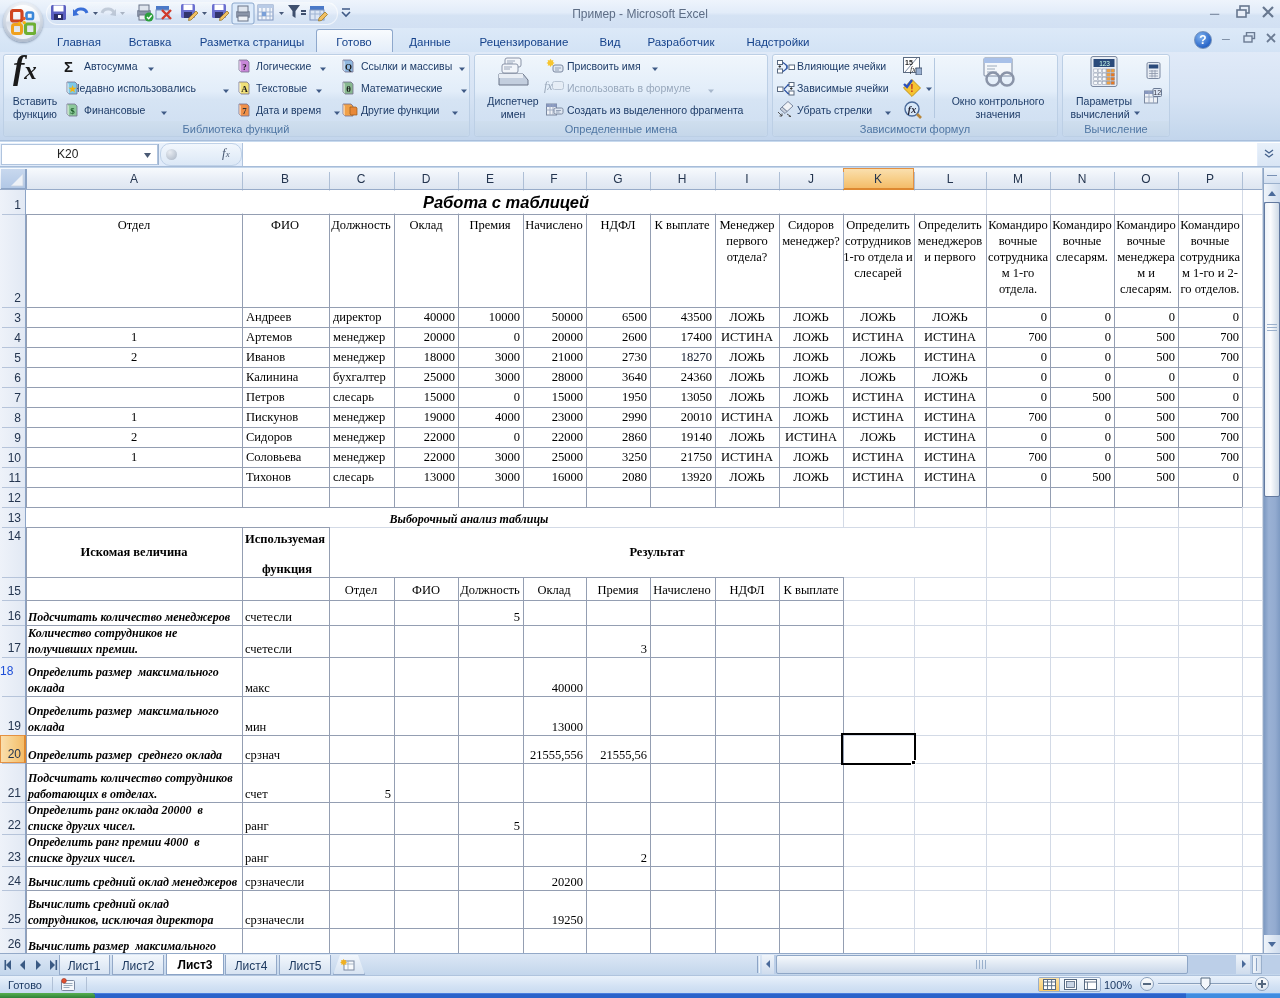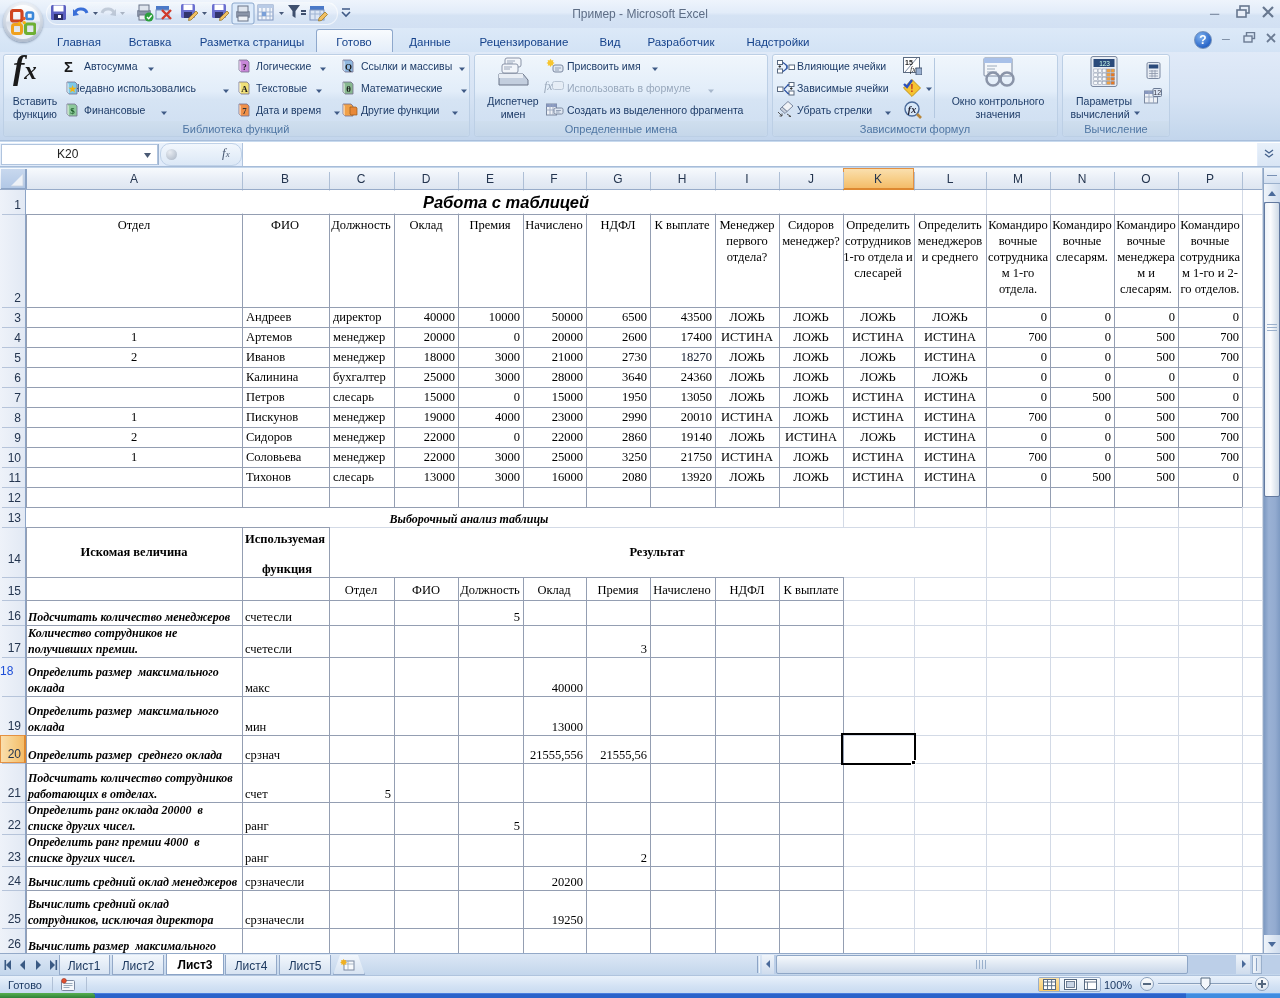--- a/index.html
+++ b/index.html
@@ -433,21 +433,21 @@
 <div style="position:absolute;left:0;top:431px;width:21px;text-align:right;font:normal normal 12px 'Liberation Sans',sans-serif;color:#24354f;">9</div>
 <div style="position:absolute;left:2px;top:467px;width:23px;height:1px;background:#b6c4da;"></div>
 <div style="position:absolute;left:0;top:451px;width:21px;text-align:right;font:normal normal 12px 'Liberation Sans',sans-serif;color:#24354f;">10</div>
 <div style="position:absolute;left:2px;top:487px;width:23px;height:1px;background:#b6c4da;"></div>
 <div style="position:absolute;left:0;top:471px;width:21px;text-align:right;font:normal normal 12px 'Liberation Sans',sans-serif;color:#24354f;">11</div>
 <div style="position:absolute;left:2px;top:507px;width:23px;height:1px;background:#b6c4da;"></div>
 <div style="position:absolute;left:0;top:491px;width:21px;text-align:right;font:normal normal 12px 'Liberation Sans',sans-serif;color:#24354f;">12</div>
 <div style="position:absolute;left:2px;top:527px;width:23px;height:1px;background:#b6c4da;"></div>
 <div style="position:absolute;left:0;top:511px;width:21px;text-align:right;font:normal normal 12px 'Liberation Sans',sans-serif;color:#24354f;">13</div>
 <div style="position:absolute;left:2px;top:577px;width:23px;height:1px;background:#b6c4da;"></div>
-<div style="position:absolute;left:0;top:552px;width:21px;text-align:right;font:normal normal 12px 'Liberation Sans',sans-serif;color:#24354f;">14</div>
+<div style="position:absolute;left:0;top:529px;width:21px;text-align:right;font:normal normal 12px 'Liberation Sans',sans-serif;color:#24354f;">14</div>
 <div style="position:absolute;left:2px;top:600px;width:23px;height:1px;background:#b6c4da;"></div>
 <div style="position:absolute;left:0;top:584px;width:21px;text-align:right;font:normal normal 12px 'Liberation Sans',sans-serif;color:#24354f;">15</div>
 <div style="position:absolute;left:2px;top:625px;width:23px;height:1px;background:#b6c4da;"></div>
 <div style="position:absolute;left:0;top:609px;width:21px;text-align:right;font:normal normal 12px 'Liberation Sans',sans-serif;color:#24354f;">16</div>
 <div style="position:absolute;left:2px;top:657px;width:23px;height:1px;background:#b6c4da;"></div>
 <div style="position:absolute;left:0;top:641px;width:21px;text-align:right;font:normal normal 12px 'Liberation Sans',sans-serif;color:#24354f;">17</div>
 <div style="position:absolute;left:2px;top:696px;width:23px;height:1px;background:#b6c4da;"></div>
 <div style="position:absolute;left:0;top:664px;width:21px;font:normal normal 12px 'Liberation Sans',sans-serif;color:#1d4ed8;">18</div>
 <div style="position:absolute;left:2px;top:735px;width:23px;height:1px;background:#b6c4da;"></div>
 <div style="position:absolute;left:0;top:719px;width:21px;text-align:right;font:normal normal 12px 'Liberation Sans',sans-serif;color:#24354f;">19</div>
@@ -578,21 +578,21 @@
 <div style="position:absolute;left:747px;top:234px;transform:translateX(-50%);font:normal normal 12.5px 'Liberation Serif',serif;color:#000;white-space:nowrap;line-height:15.5px;">первого</div>
 <div style="position:absolute;left:747px;top:250px;transform:translateX(-50%);font:normal normal 12.5px 'Liberation Serif',serif;color:#000;white-space:nowrap;line-height:15.5px;">отдела?</div>
 <div style="position:absolute;left:811px;top:218px;transform:translateX(-50%);font:normal normal 12.5px 'Liberation Serif',serif;color:#000;white-space:nowrap;line-height:15.5px;">Сидоров</div>
 <div style="position:absolute;left:811px;top:234px;transform:translateX(-50%);font:normal normal 12.5px 'Liberation Serif',serif;color:#000;white-space:nowrap;line-height:15.5px;">менеджер?</div>
 <div style="position:absolute;left:878px;top:218px;transform:translateX(-50%);font:normal normal 12.5px 'Liberation Serif',serif;color:#000;white-space:nowrap;line-height:15.5px;">Определить</div>
 <div style="position:absolute;left:878px;top:234px;transform:translateX(-50%);font:normal normal 12.5px 'Liberation Serif',serif;color:#000;white-space:nowrap;line-height:15.5px;">сотрудников</div>
 <div style="position:absolute;left:878px;top:250px;transform:translateX(-50%);font:normal normal 12.5px 'Liberation Serif',serif;color:#000;white-space:nowrap;line-height:15.5px;">1-го отдела и</div>
 <div style="position:absolute;left:878px;top:266px;transform:translateX(-50%);font:normal normal 12.5px 'Liberation Serif',serif;color:#000;white-space:nowrap;line-height:15.5px;">слесарей</div>
 <div style="position:absolute;left:950px;top:218px;transform:translateX(-50%);font:normal normal 12.5px 'Liberation Serif',serif;color:#000;white-space:nowrap;line-height:15.5px;">Определить</div>
 <div style="position:absolute;left:950px;top:234px;transform:translateX(-50%);font:normal normal 12.5px 'Liberation Serif',serif;color:#000;white-space:nowrap;line-height:15.5px;">менеджеров</div>
-<div style="position:absolute;left:950px;top:250px;transform:translateX(-50%);font:normal normal 12.5px 'Liberation Serif',serif;color:#000;white-space:nowrap;line-height:15.5px;">и среднего</div>
+<div style="position:absolute;left:950px;top:250px;transform:translateX(-50%);font:normal normal 12.5px 'Liberation Serif',serif;color:#000;white-space:nowrap;line-height:15.5px;">и первого</div>
 <div style="position:absolute;left:1018px;top:218px;transform:translateX(-50%);font:normal normal 12.5px 'Liberation Serif',serif;color:#000;white-space:nowrap;line-height:15.5px;">Командиро</div>
 <div style="position:absolute;left:1018px;top:234px;transform:translateX(-50%);font:normal normal 12.5px 'Liberation Serif',serif;color:#000;white-space:nowrap;line-height:15.5px;">вочные</div>
 <div style="position:absolute;left:1018px;top:250px;transform:translateX(-50%);font:normal normal 12.5px 'Liberation Serif',serif;color:#000;white-space:nowrap;line-height:15.5px;">сотрудника</div>
 <div style="position:absolute;left:1018px;top:266px;transform:translateX(-50%);font:normal normal 12.5px 'Liberation Serif',serif;color:#000;white-space:nowrap;line-height:15.5px;">м 1-го</div>
 <div style="position:absolute;left:1018px;top:282px;transform:translateX(-50%);font:normal normal 12.5px 'Liberation Serif',serif;color:#000;white-space:nowrap;line-height:15.5px;">отдела.</div>
 <div style="position:absolute;left:1082px;top:218px;transform:translateX(-50%);font:normal normal 12.5px 'Liberation Serif',serif;color:#000;white-space:nowrap;line-height:15.5px;">Командиро</div>
 <div style="position:absolute;left:1082px;top:234px;transform:translateX(-50%);font:normal normal 12.5px 'Liberation Serif',serif;color:#000;white-space:nowrap;line-height:15.5px;">вочные</div>
 <div style="position:absolute;left:1082px;top:250px;transform:translateX(-50%);font:normal normal 12.5px 'Liberation Serif',serif;color:#000;white-space:nowrap;line-height:15.5px;">слесарям.</div>
 <div style="position:absolute;left:1146px;top:218px;transform:translateX(-50%);font:normal normal 12.5px 'Liberation Serif',serif;color:#000;white-space:nowrap;line-height:15.5px;">Командиро</div>
 <div style="position:absolute;left:1146px;top:234px;transform:translateX(-50%);font:normal normal 12.5px 'Liberation Serif',serif;color:#000;white-space:nowrap;line-height:15.5px;">вочные</div>

